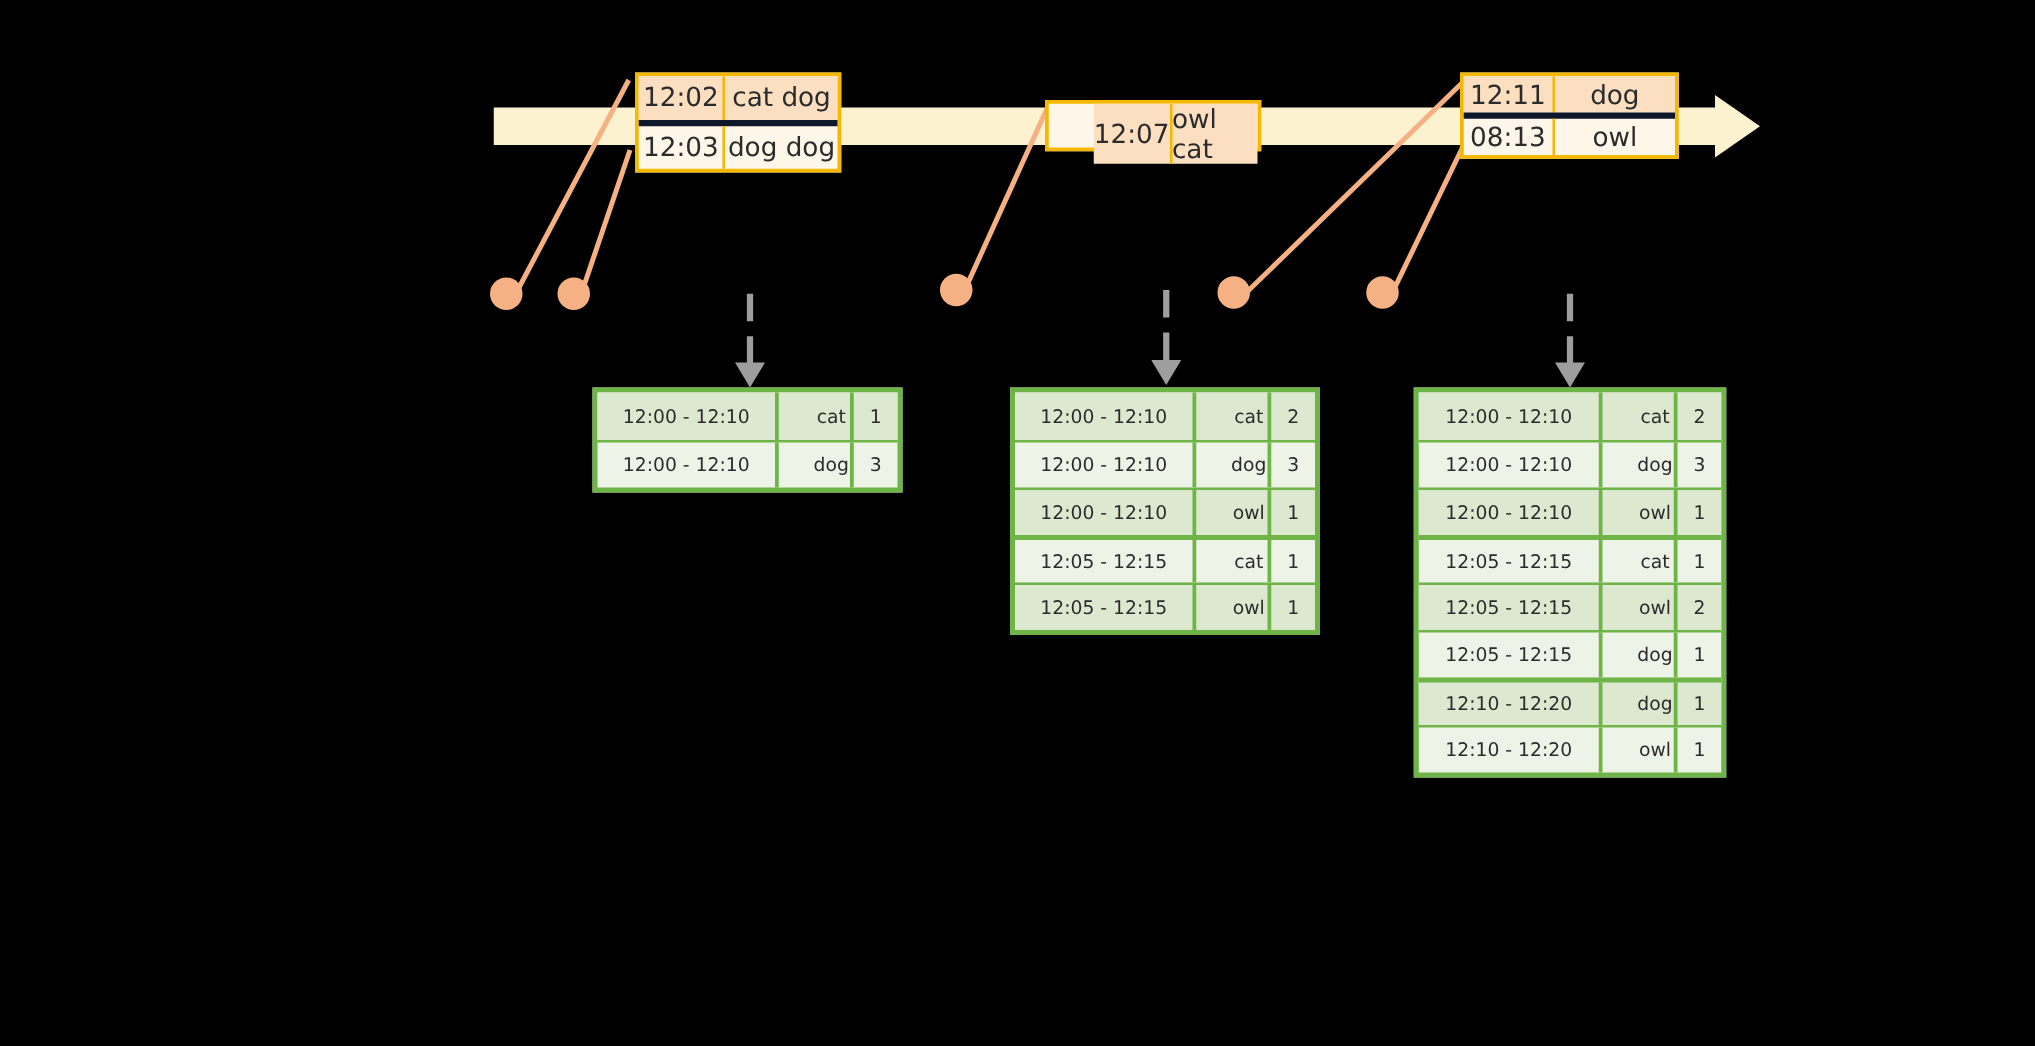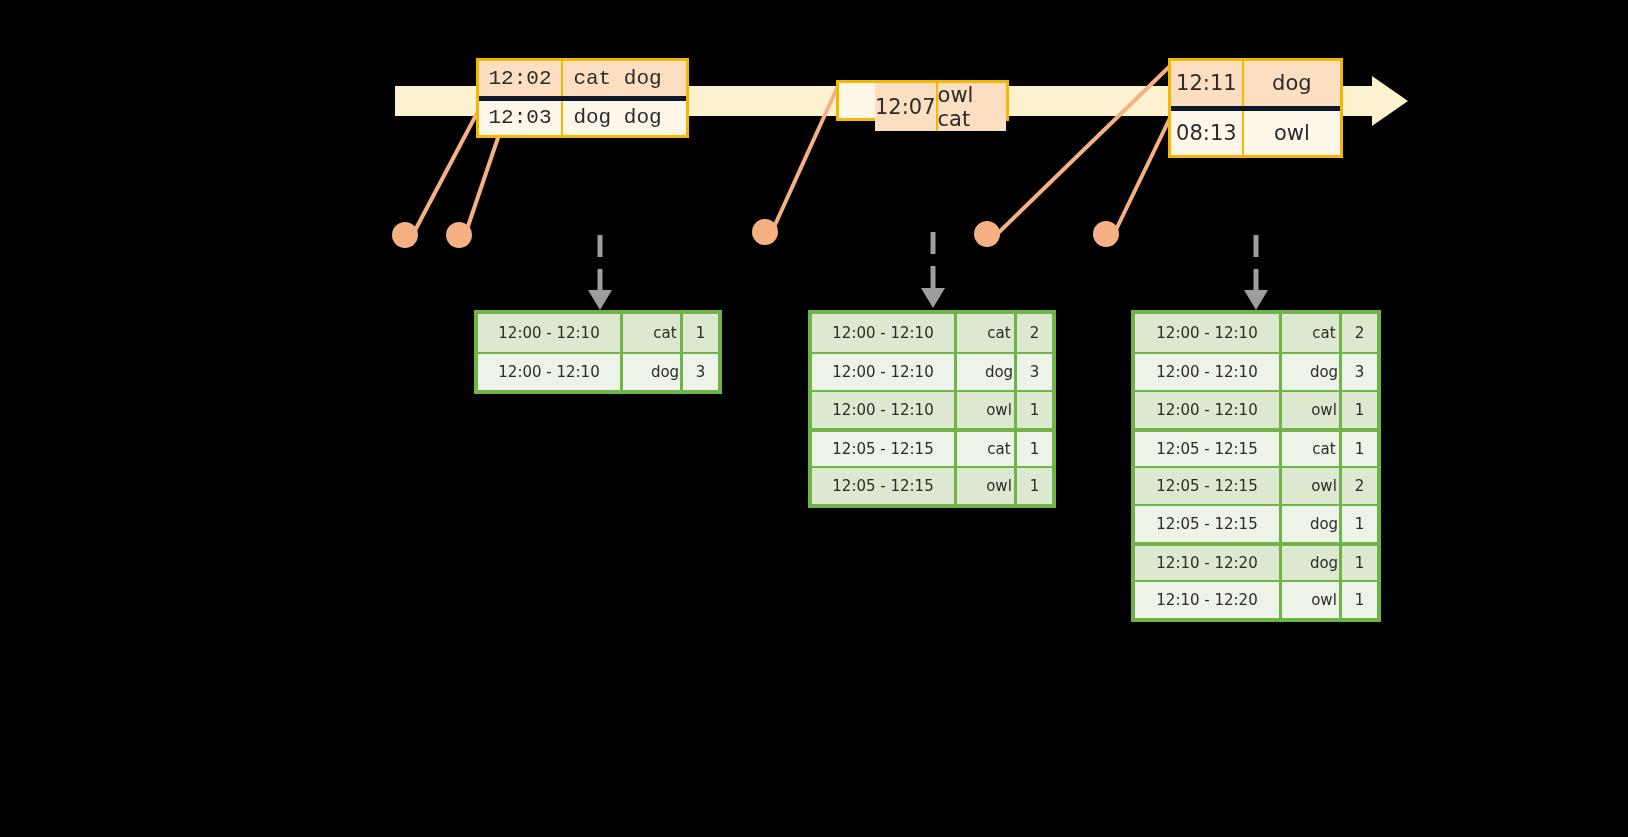--- a/index.html
+++ b/index.html
@@ -20,29 +20,29 @@
        display:flex;flex-direction:column;background:#FFF6EA;}
   .evt-row{display:flex;flex:1;}
   .evt-row + .evt-row{border-top:5px solid #0f172a;}
   .evt-row.shade{background:#FBDFC0;}
   .evt-time{display:flex;align-items:center;justify-content:center;
             border-right:2px solid #F5B800;color:#2b2b2b;font-size:21px;
             box-sizing:border-box;}
   .evt-words{display:flex;align-items:center;justify-content:center;
              color:#2b2b2b;font-size:21px;box-sizing:border-box;}
 
-  #evt1{left:476px;top:58px;width:213px;height:80px;font-family:Liberation Mono, monospace;}
+  #evt1{left:508px;top:58px;width:165px;height:80px;}
   #evt1 .evt-time{width:84px;}
   #evt1 .evt-words{width:109px;border-radius:10px;}
 
   #evt2{left:836px;top:80px;width:173px;height:41px;padding-left:36px;}
   #evt2 .evt-time{width:84px;}
   #evt2 .evt-words{width:109px;}
 
-  #evt3{left:1168px;top:58px;width:175px;height:100px;}
+  #evt3{left:1168px;top:58px;width:175px;height:69px;}
   #evt3 .evt-time{width:74px;}
   #evt3 .evt-words{width:98px;}
 
   
   .dot{position:absolute;width:26px;height:26px;border-radius:50%;
        background:#F5B183;}
   svg.leaders{position:absolute;left:0;top:0;width:1628px;height:837px;
               pointer-events:none;}
 
   

